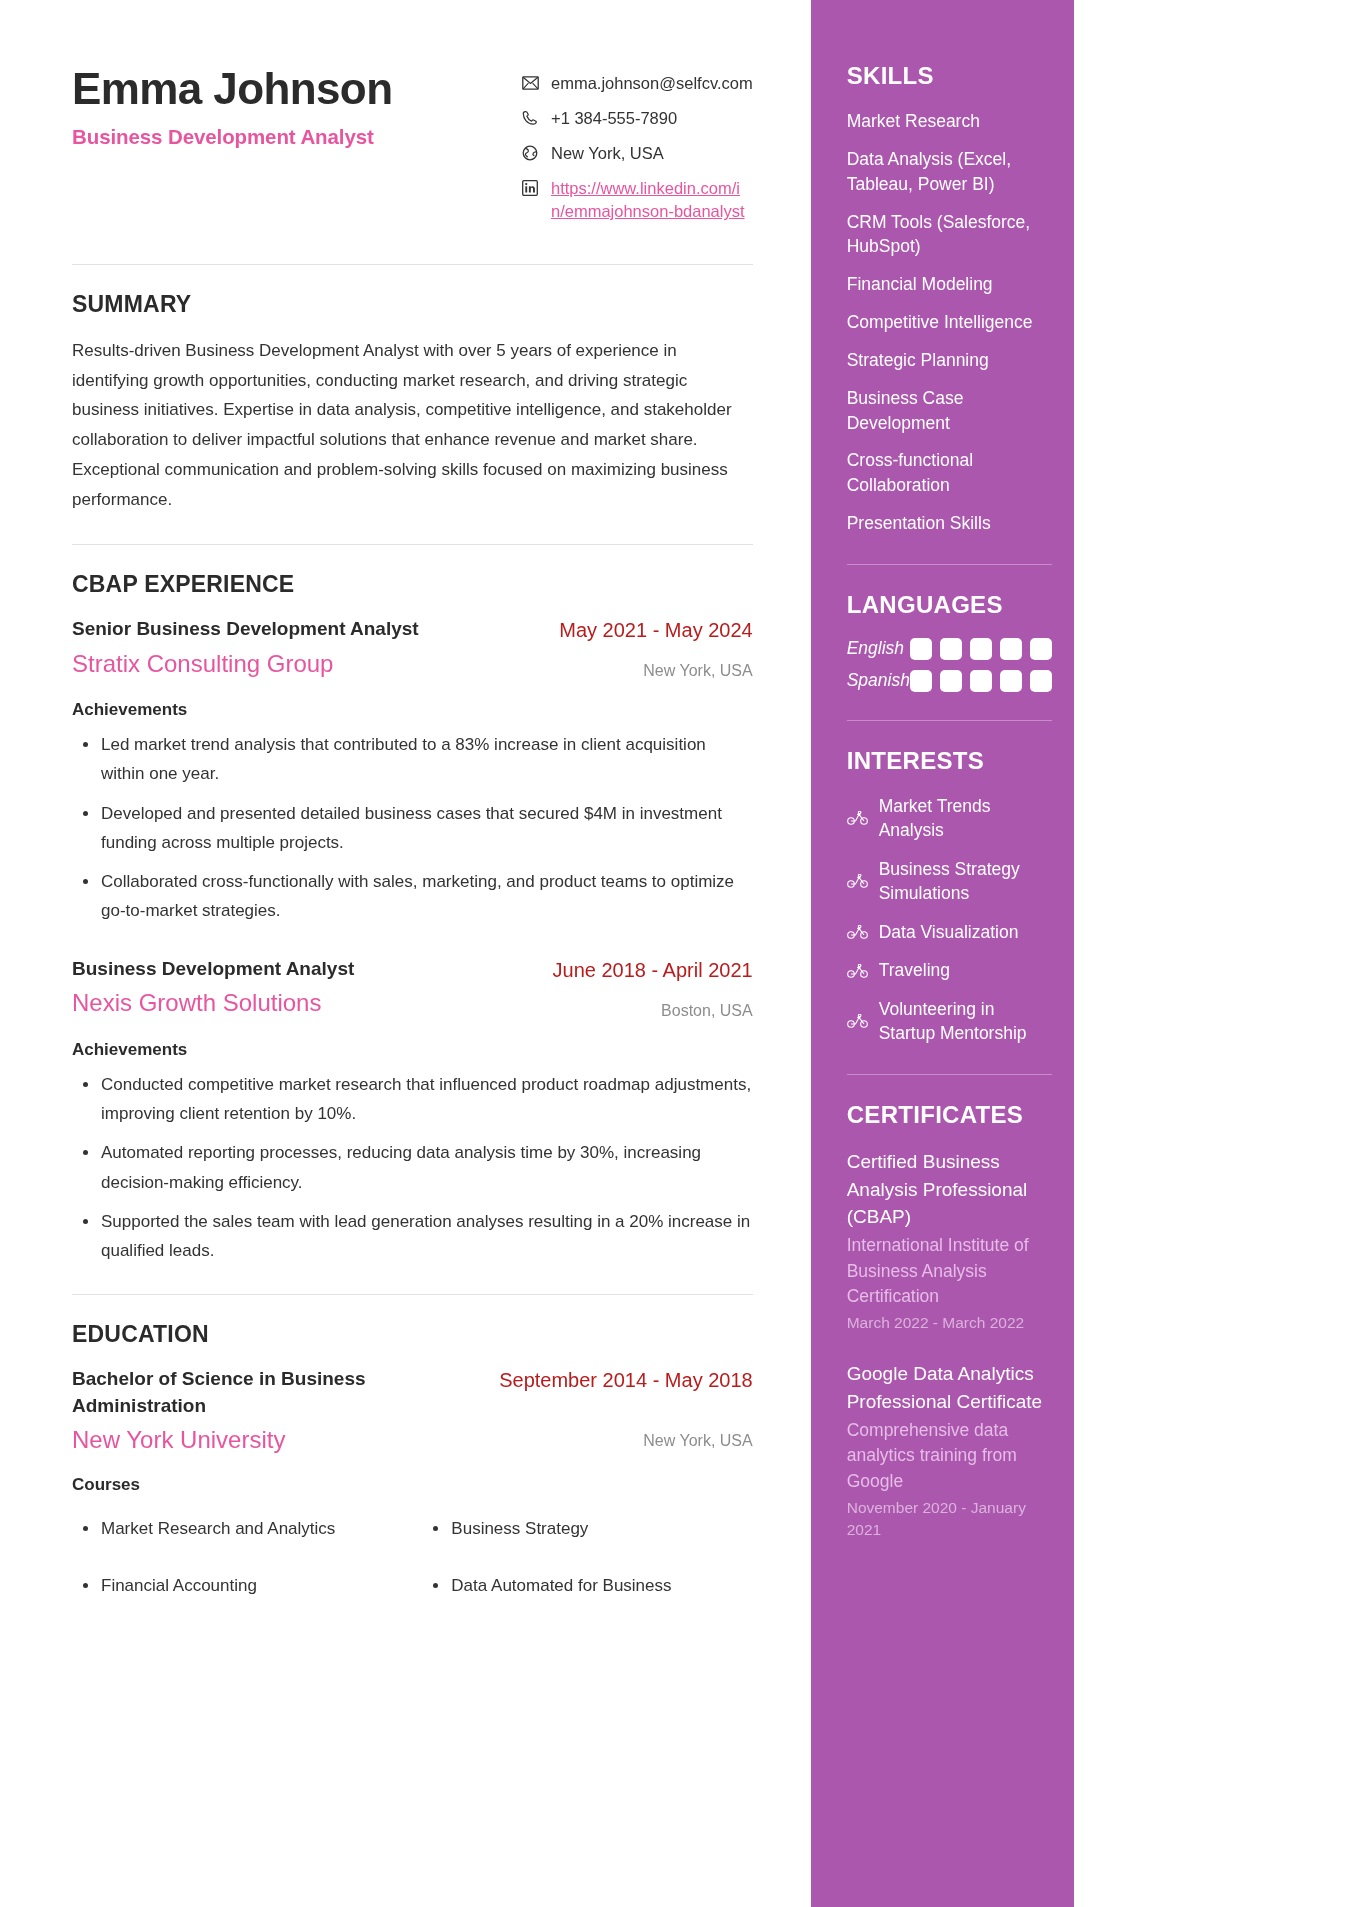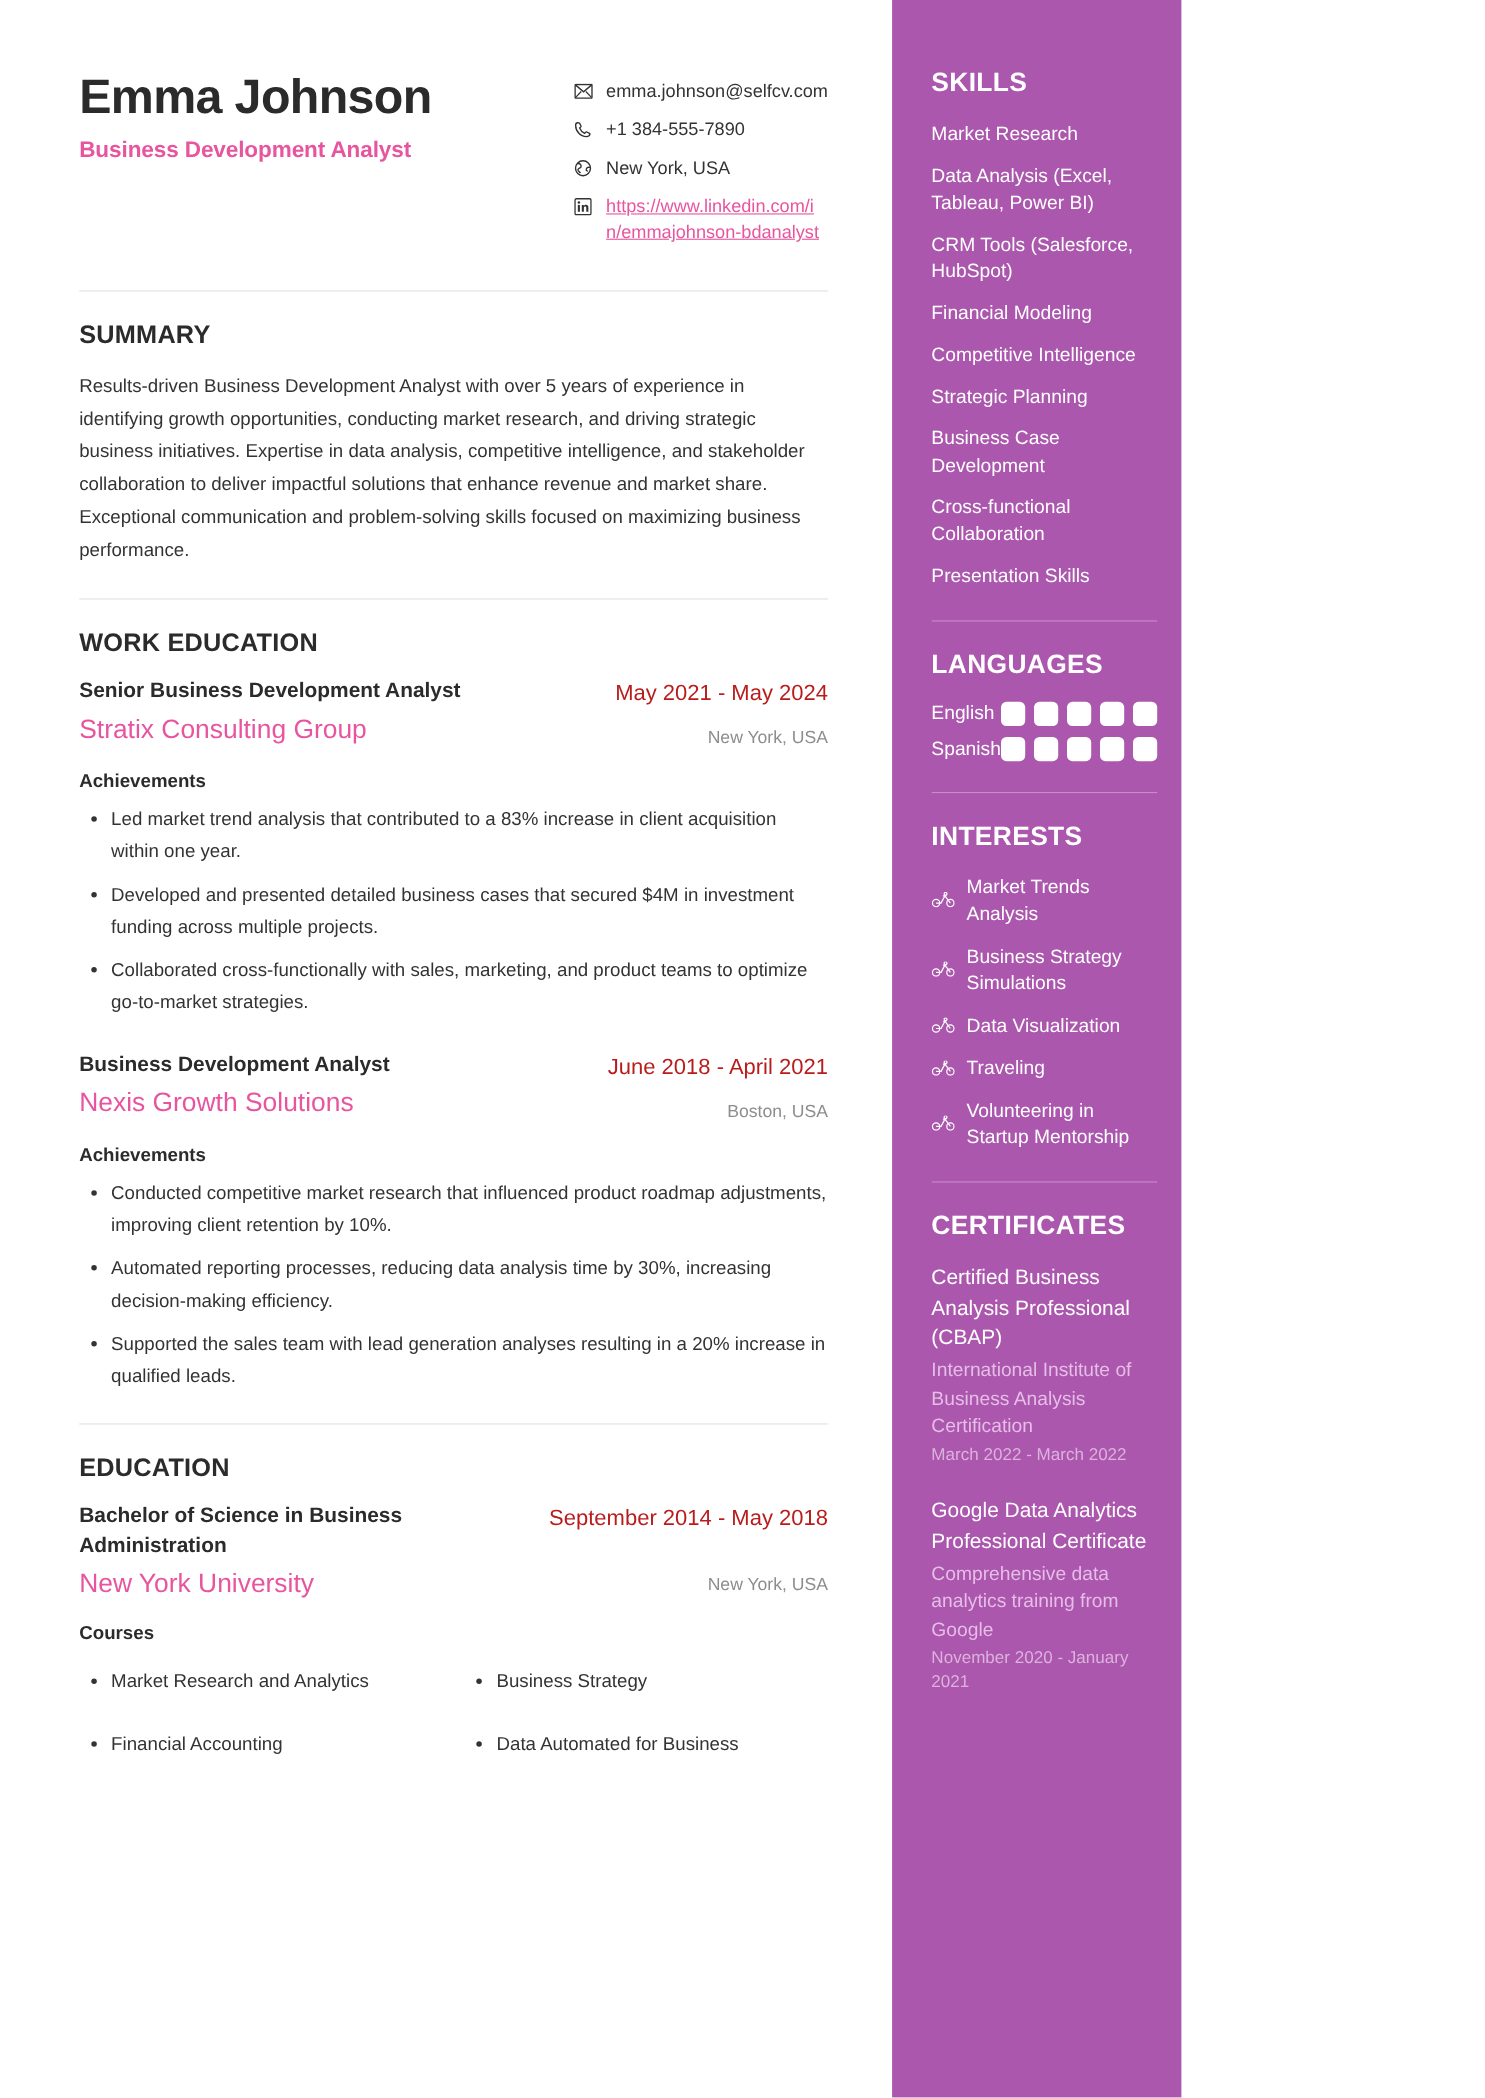--- a/index.html
+++ b/index.html
@@ -221,20 +221,21 @@
     border-top: 1px solid #c98ccb;
     margin: 28px 0 0 0;
   }
   .side-section { padding-top: 26px; }
 
   .lang-row {
     display: flex;
     align-items: center;
     justify-content: space-between;
     margin-bottom: 10px;
+    font-style: italic;
   }
   .lang-name {
     font-size: 17.5px;
     color: #ffffff;
   }
   .lang-dots { display: flex; gap: 8px; }
   .lang-dot {
     width: 22px;
     height: 22px;
     border-radius: 5px;
@@ -344,21 +345,21 @@
     <hr class="divider">
 
     <div class="section">
       <div class="section-title">SUMMARY</div>
       <div class="summary-text">Results-driven Business Development Analyst with over 5 years of experience in identifying growth opportunities, conducting market research, and driving strategic business initiatives. Expertise in data analysis, competitive intelligence, and stakeholder collaboration to deliver impactful solutions that enhance revenue and market share. Exceptional communication and problem-solving skills focused on maximizing business performance.</div>
     </div>
 
     <hr class="divider">
 
     <div class="section">
-      <div class="section-title">WORK EDUCATION</div>
+      <div class="section-title">CBAP EXPERIENCE</div>
 
       <div class="entry">
         <div class="entry-top">
           <div class="entry-left">
             <div class="entry-role">Senior Business Development Analyst</div>
             <div class="entry-org">Stratix Consulting Group</div>
           </div>
           <div class="entry-right">
             <div class="entry-date">May 2021 - May 2024</div>
             <div class="entry-place tight">New York, USA</div>

